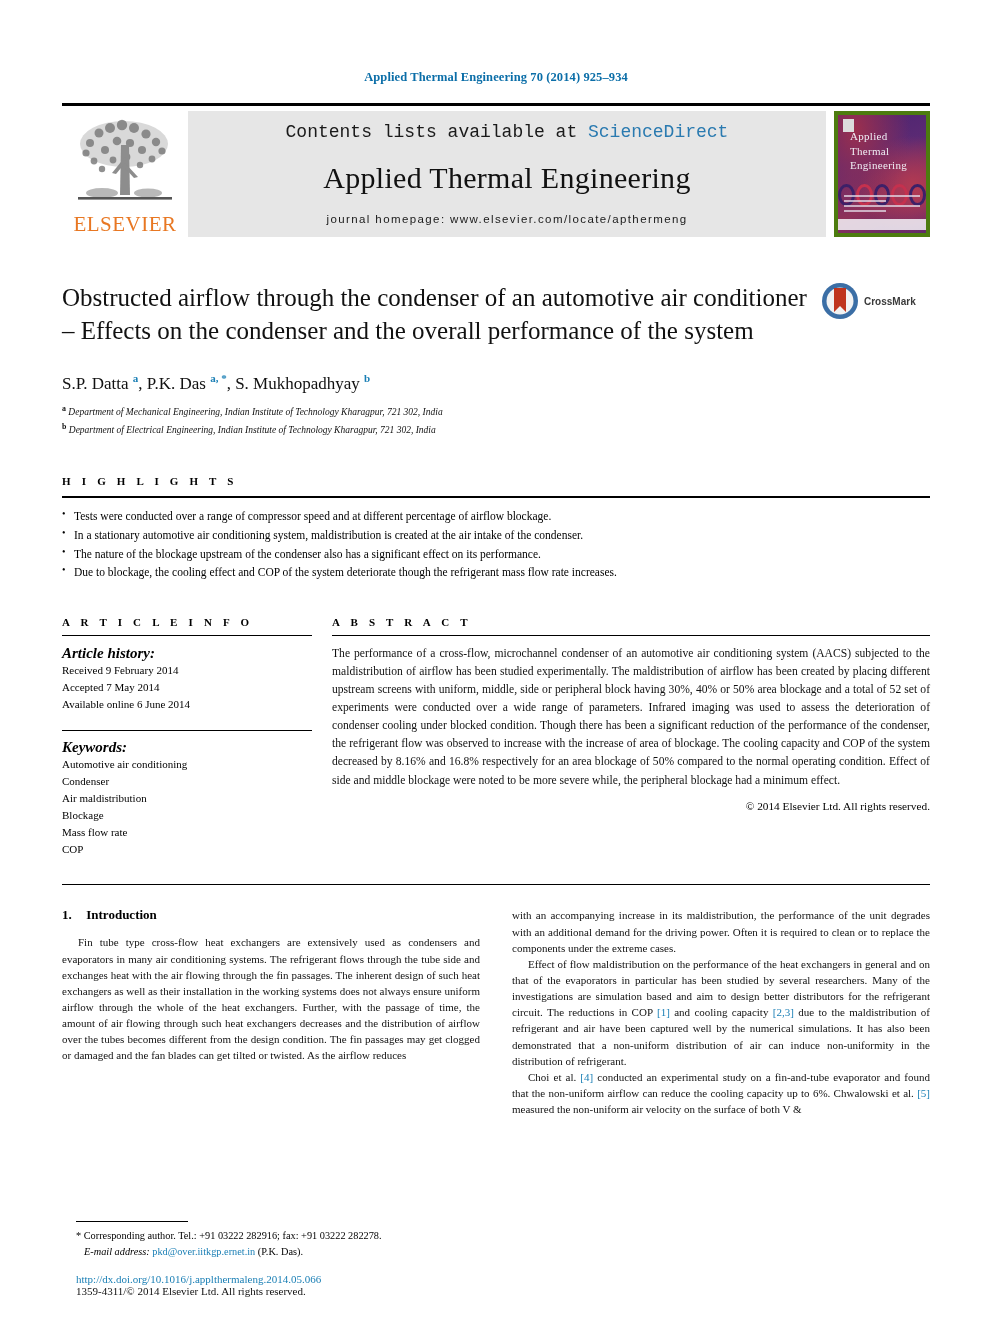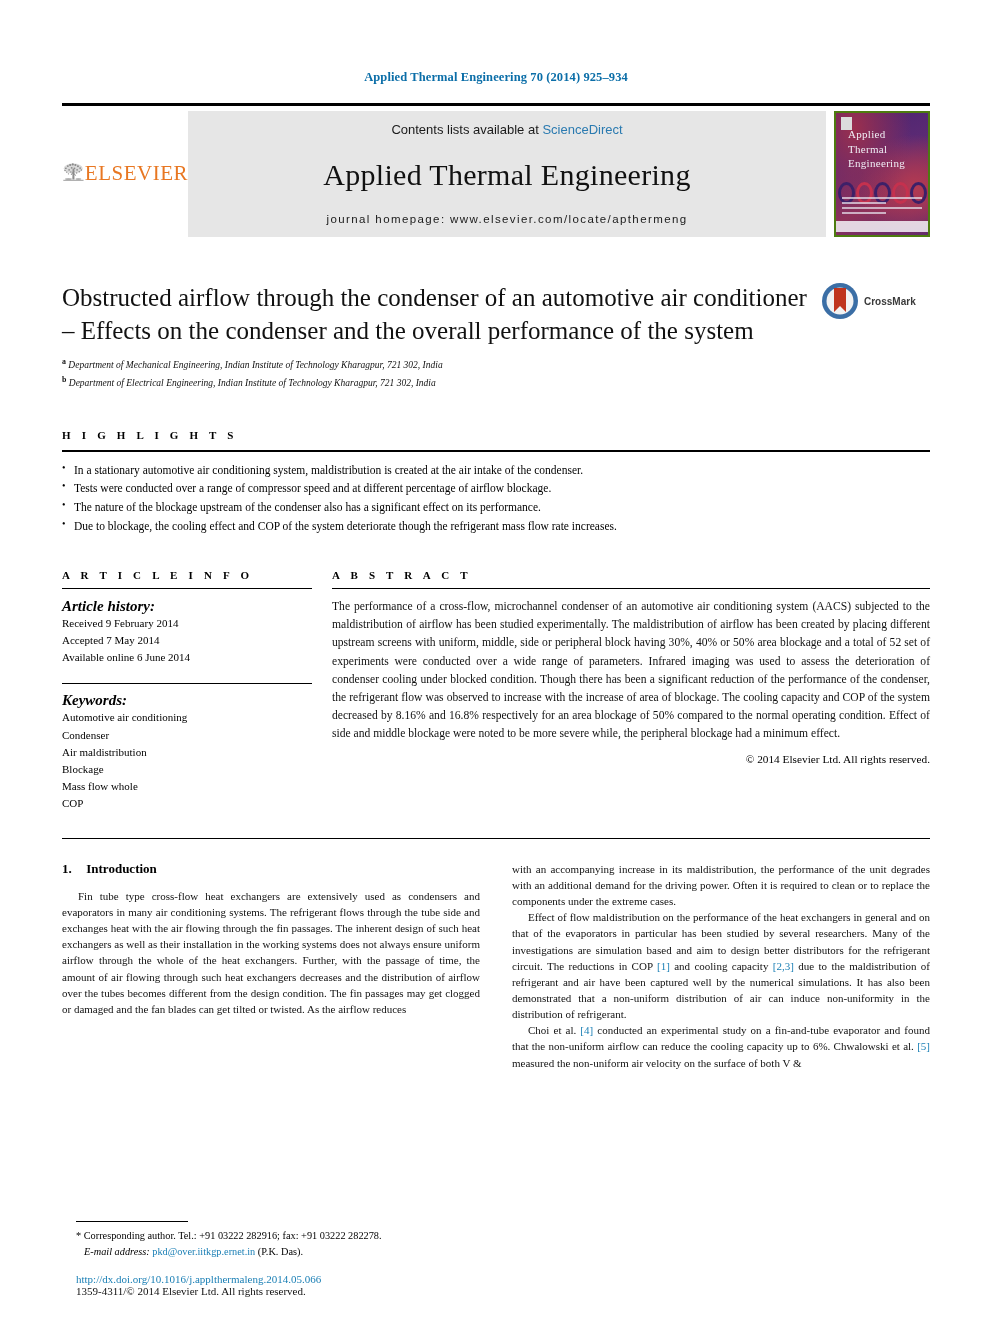--- a/index.html
+++ b/index.html
@@ -36,20 +36,21 @@
   .masthead {
     display: flex;
     align-items: stretch;
     height: 126px;
     margin-top: 5px;
   }
   .elsevier-logo {
     width: 126px;
     flex: 0 0 126px;
     display: flex;
+    flex-direction: column;
     align-items: center;
     justify-content: flex-end;
     padding-bottom: 2px;
   }
   .tree-svg { display: block; }
   .elsevier-word {
     font-family: "Liberation Serif", serif;
     font-size: 21px;
     letter-spacing: 0.5px;
     color: #e87722;
@@ -60,22 +61,22 @@
   .masthead-center {
     flex: 1 1 auto;
     background: #e6e6e6;
     display: flex;
     flex-direction: column;
     align-items: center;
     justify-content: space-between;
     padding: 11px 0 12px 0;
   }
   .contents-line {
-    font-family: Liberation Sans, sans-serif;
-    font-size: 13px;
+    font-family: Liberation Mono, monospace;
+    font-size: 18px;
     color: #1a1a1a;
   }
   .contents-line .sd {
     color: #2a7ab0;
   }
   .journal-title {
     font-family: "Liberation Serif", serif;
     font-size: 30px;
     color: #111;
     letter-spacing: 0.3px;
@@ -86,21 +87,21 @@
     letter-spacing: 1.4px;
     color: #1a1a1a;
   }
   .cover-thumb {
     width: 96px;
     flex: 0 0 96px;
     margin-left: 8px;
     position: relative;
     background: #6d28d9;
     overflow: hidden;
-    border: 2px solid #4d7c0f;
+    border: 4px solid #4d7c0f;
   }
   .cover-bg {
     position: absolute; inset: 0;
     background:
       radial-gradient(ellipse at 20% 12%, #9b2f4e 0%, rgba(155,47,78,0) 55%),
       radial-gradient(ellipse at 85% 60%, #b33a52 0%, rgba(179,58,82,0) 50%),
       linear-gradient(160deg, #4a2470 0%, #5b2a74 35%, #8e3159 70%, #5c2a6e 100%);
   }
   .cover-top-logo {
     position: absolute; top: 4px; left: 5px;
@@ -391,37 +392,38 @@
 
     <div class="crossmark">
       <svg width="40" height="40" viewBox="0 0 40 40">
         <circle cx="20" cy="20" r="18" fill="#3b6ea5"></circle>
         <circle cx="20" cy="20" r="13.5" fill="#f2f2f2"></circle>
         <path d="M14 7 L26 7 L26 31 L20 25 L14 31 Z" fill="#c0341d"></path>
       </svg>
       <span class="crossmark-label">CrossMark</span>
     </div>
 
+    <div class="authors">S.P. Datta <sup>a</sup>, P.K. Das <sup>a, *</sup>, S. Mukhopadhyay <sup>b</sup></div>
 
     <div class="affil">
       <sup>a</sup>
       <span>Department of Mechanical Engineering, Indian Institute of Technology Kharagpur, 721 302, India</span>
     </div>
     <div class="affil" style="margin-top:2px">
       <sup>b</sup>
       <span>Department of Electrical Engineering, Indian Institute of Technology Kharagpur, 721 302, India</span>
     </div>
   </div>
 
   <div class="highlights">
     <div class="sec-head">H I G H L I G H T S</div>
     <div class="thick-rule" style="margin-top:9px"></div>
     <ul class="hl-list">
+      <li>Tests were conducted over a range of compressor speed and at different percentage of airflow blockage.</li>
       <li>In a stationary automotive air conditioning system, maldistribution is created at the air intake of the condenser.</li>
-      <li>Tests were conducted over a range of compressor speed and at different percentage of airflow blockage.</li>
       <li>The nature of the blockage upstream of the condenser also has a significant effect on its performance.</li>
       <li>Due to blockage, the cooling effect and COP of the system deteriorate though the refrigerant mass flow rate increases.</li>
     </ul>
   </div>
 
   <div class="info-abstract">
 
     <div class="col-info">
       <div class="sec-head">A R T I C L E   I N F O</div>
       <div class="info-rule"></div>
@@ -430,21 +432,21 @@
       <div class="info-line">Accepted 7 May 2014</div>
       <div class="info-line">Available online 6 June 2014</div>
 
       <div class="kw-block">
         <div class="kw-rule"></div>
         <div class="subhead" style="margin-top:0">Keywords:</div>
         <div class="info-line">Automotive air conditioning</div>
         <div class="info-line">Condenser</div>
         <div class="info-line">Air maldistribution</div>
         <div class="info-line">Blockage</div>
-        <div class="info-line">Mass flow whole</div>
+        <div class="info-line">Mass flow rate</div>
         <div class="info-line">COP</div>
       </div>
     </div>
 
     <div class="col-abs">
       <div class="sec-head">A B S T R A C T</div>
       <div class="abs-rule"></div>
       <div class="abs-text">The performance of a cross-flow, microchannel condenser of an automotive air conditioning system (AACS) subjected to the maldistribution of airflow has been studied experimentally. The maldistribution of airflow has been created by placing different upstream screens with uniform, middle, side or peripheral block having 30%, 40% or 50% area blockage and a total of 52 set of experiments were conducted over a wide range of parameters. Infrared imaging was used to assess the deterioration of condenser cooling under blocked condition. Though there has been a significant reduction of the performance of the condenser, the refrigerant flow was observed to increase with the increase of area of blockage. The cooling capacity and COP of the system decreased by 8.16% and 16.8% respectively for an area blockage of 50% compared to the normal operating condition. Effect of side and middle blockage were noted to be more severe while, the peripheral blockage had a minimum effect.</div>
       <div class="abs-copy">© 2014 Elsevier Ltd. All rights reserved.</div>
     </div>

